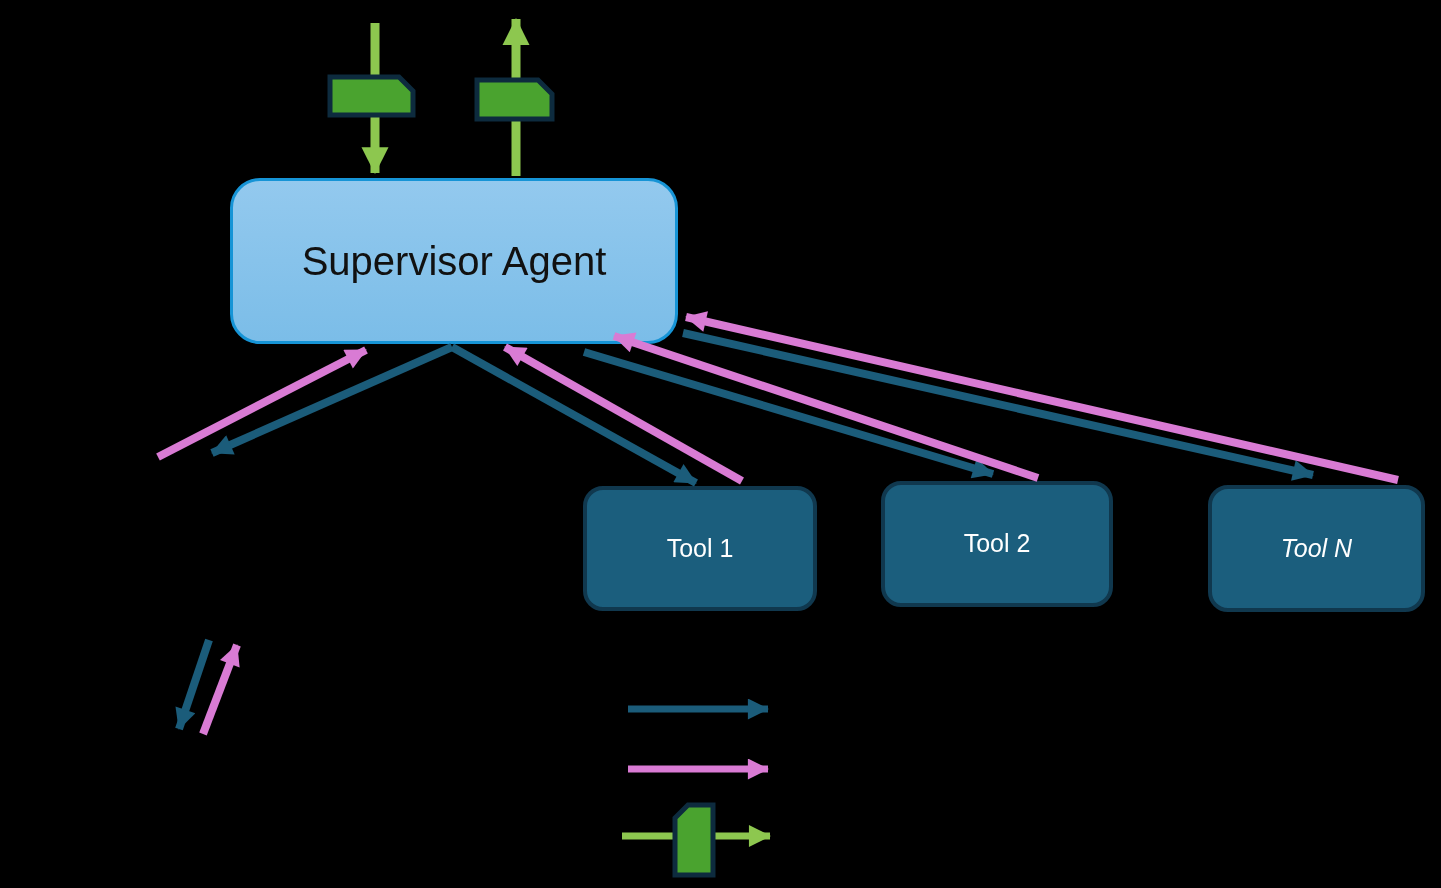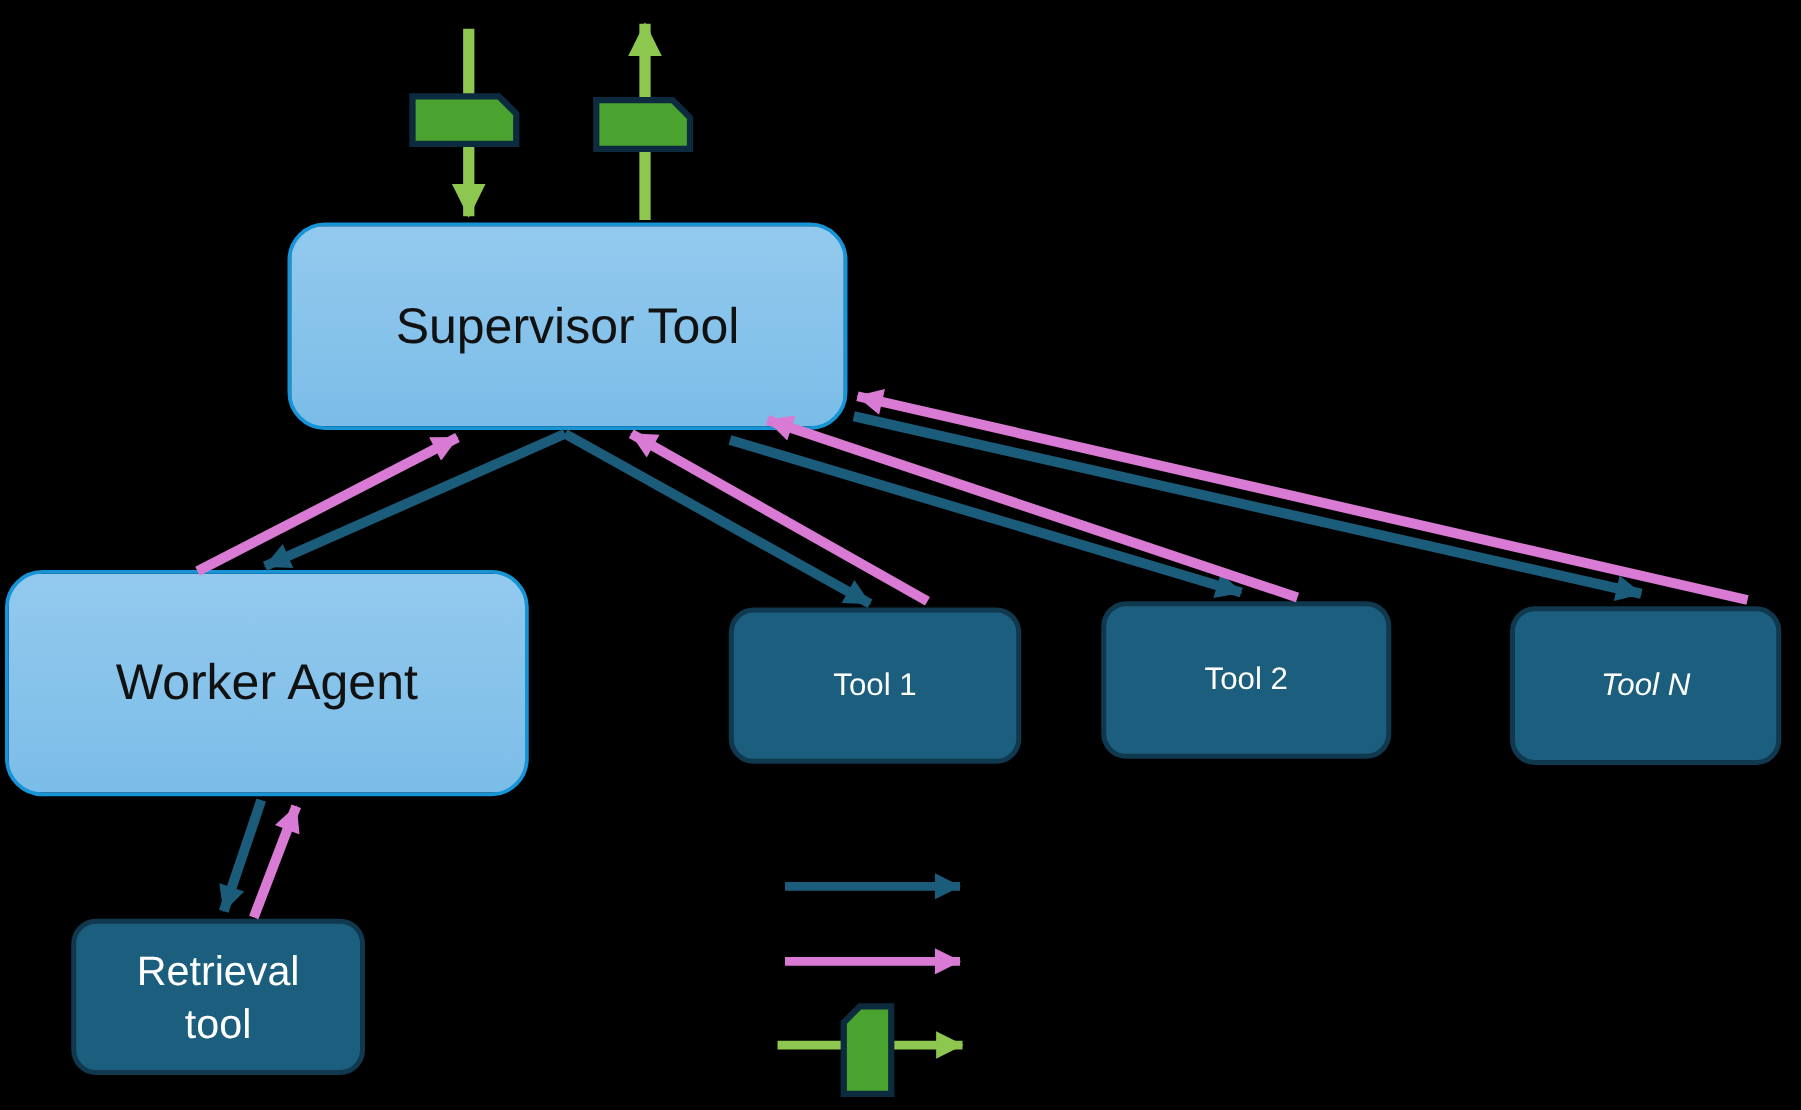--- a/index.html
+++ b/index.html
@@ -49,43 +49,36 @@
   .head-response{fill:var(--response-arrow,#D97BD4);}
   .head-io{fill:var(--io-arrow,#8DC74F);}
   .io-block{fill:var(--io-block-fill,#4AA32F);stroke:var(--io-block-border,#0D2B3E);stroke-width:5;}
 </style>
 </head>
 <body>
 
 <div class="stage">
 
   <div class="node agent-box" id="node-supervisor">
-    <span class="label">Supervisor Tool</span>
+    <span class="label">Supervisor Agent</span>
   </div>
 
-  <div class="node agent-box" id="node-worker">
-    <span class="label">Worker Agent</span>
-  </div>
 
   <div class="node tool-box" id="node-tool-1">
     <span class="label">Tool 1</span>
   </div>
 
   <div class="node tool-box" id="node-tool-2">
     <span class="label">Tool 2</span>
   </div>
 
   <div class="node tool-box" id="node-tool-n">
     <span class="label">Tool N</span>
   </div>
 
-  <div class="node tool-box" id="node-retrieval">
-    <span class="label">Retrieval
-tool</span>
-  </div>
 
   <svg class="arrows" viewBox="0 0 1441 888" xmlns="http://www.w3.org/2000/svg" aria-hidden="true">
     <defs>
       <marker id="mh-request" viewBox="0 0 12 12" refX="11.5" refY="6" markerWidth="24" markerHeight="21" markerUnits="userSpaceOnUse" orient="auto">
         <path class="head-request" d="M0,0 L12,6 L0,12 Z"></path>
       </marker>
       <marker id="mh-response" viewBox="0 0 12 12" refX="11.5" refY="6" markerWidth="24" markerHeight="21" markerUnits="userSpaceOnUse" orient="auto">
         <path class="head-response" d="M0,0 L12,6 L0,12 Z"></path>
       </marker>
       <marker id="mh-io-big" viewBox="0 0 12 12" refX="11.5" refY="6" markerWidth="27" markerHeight="34" markerUnits="userSpaceOnUse" orient="auto">

